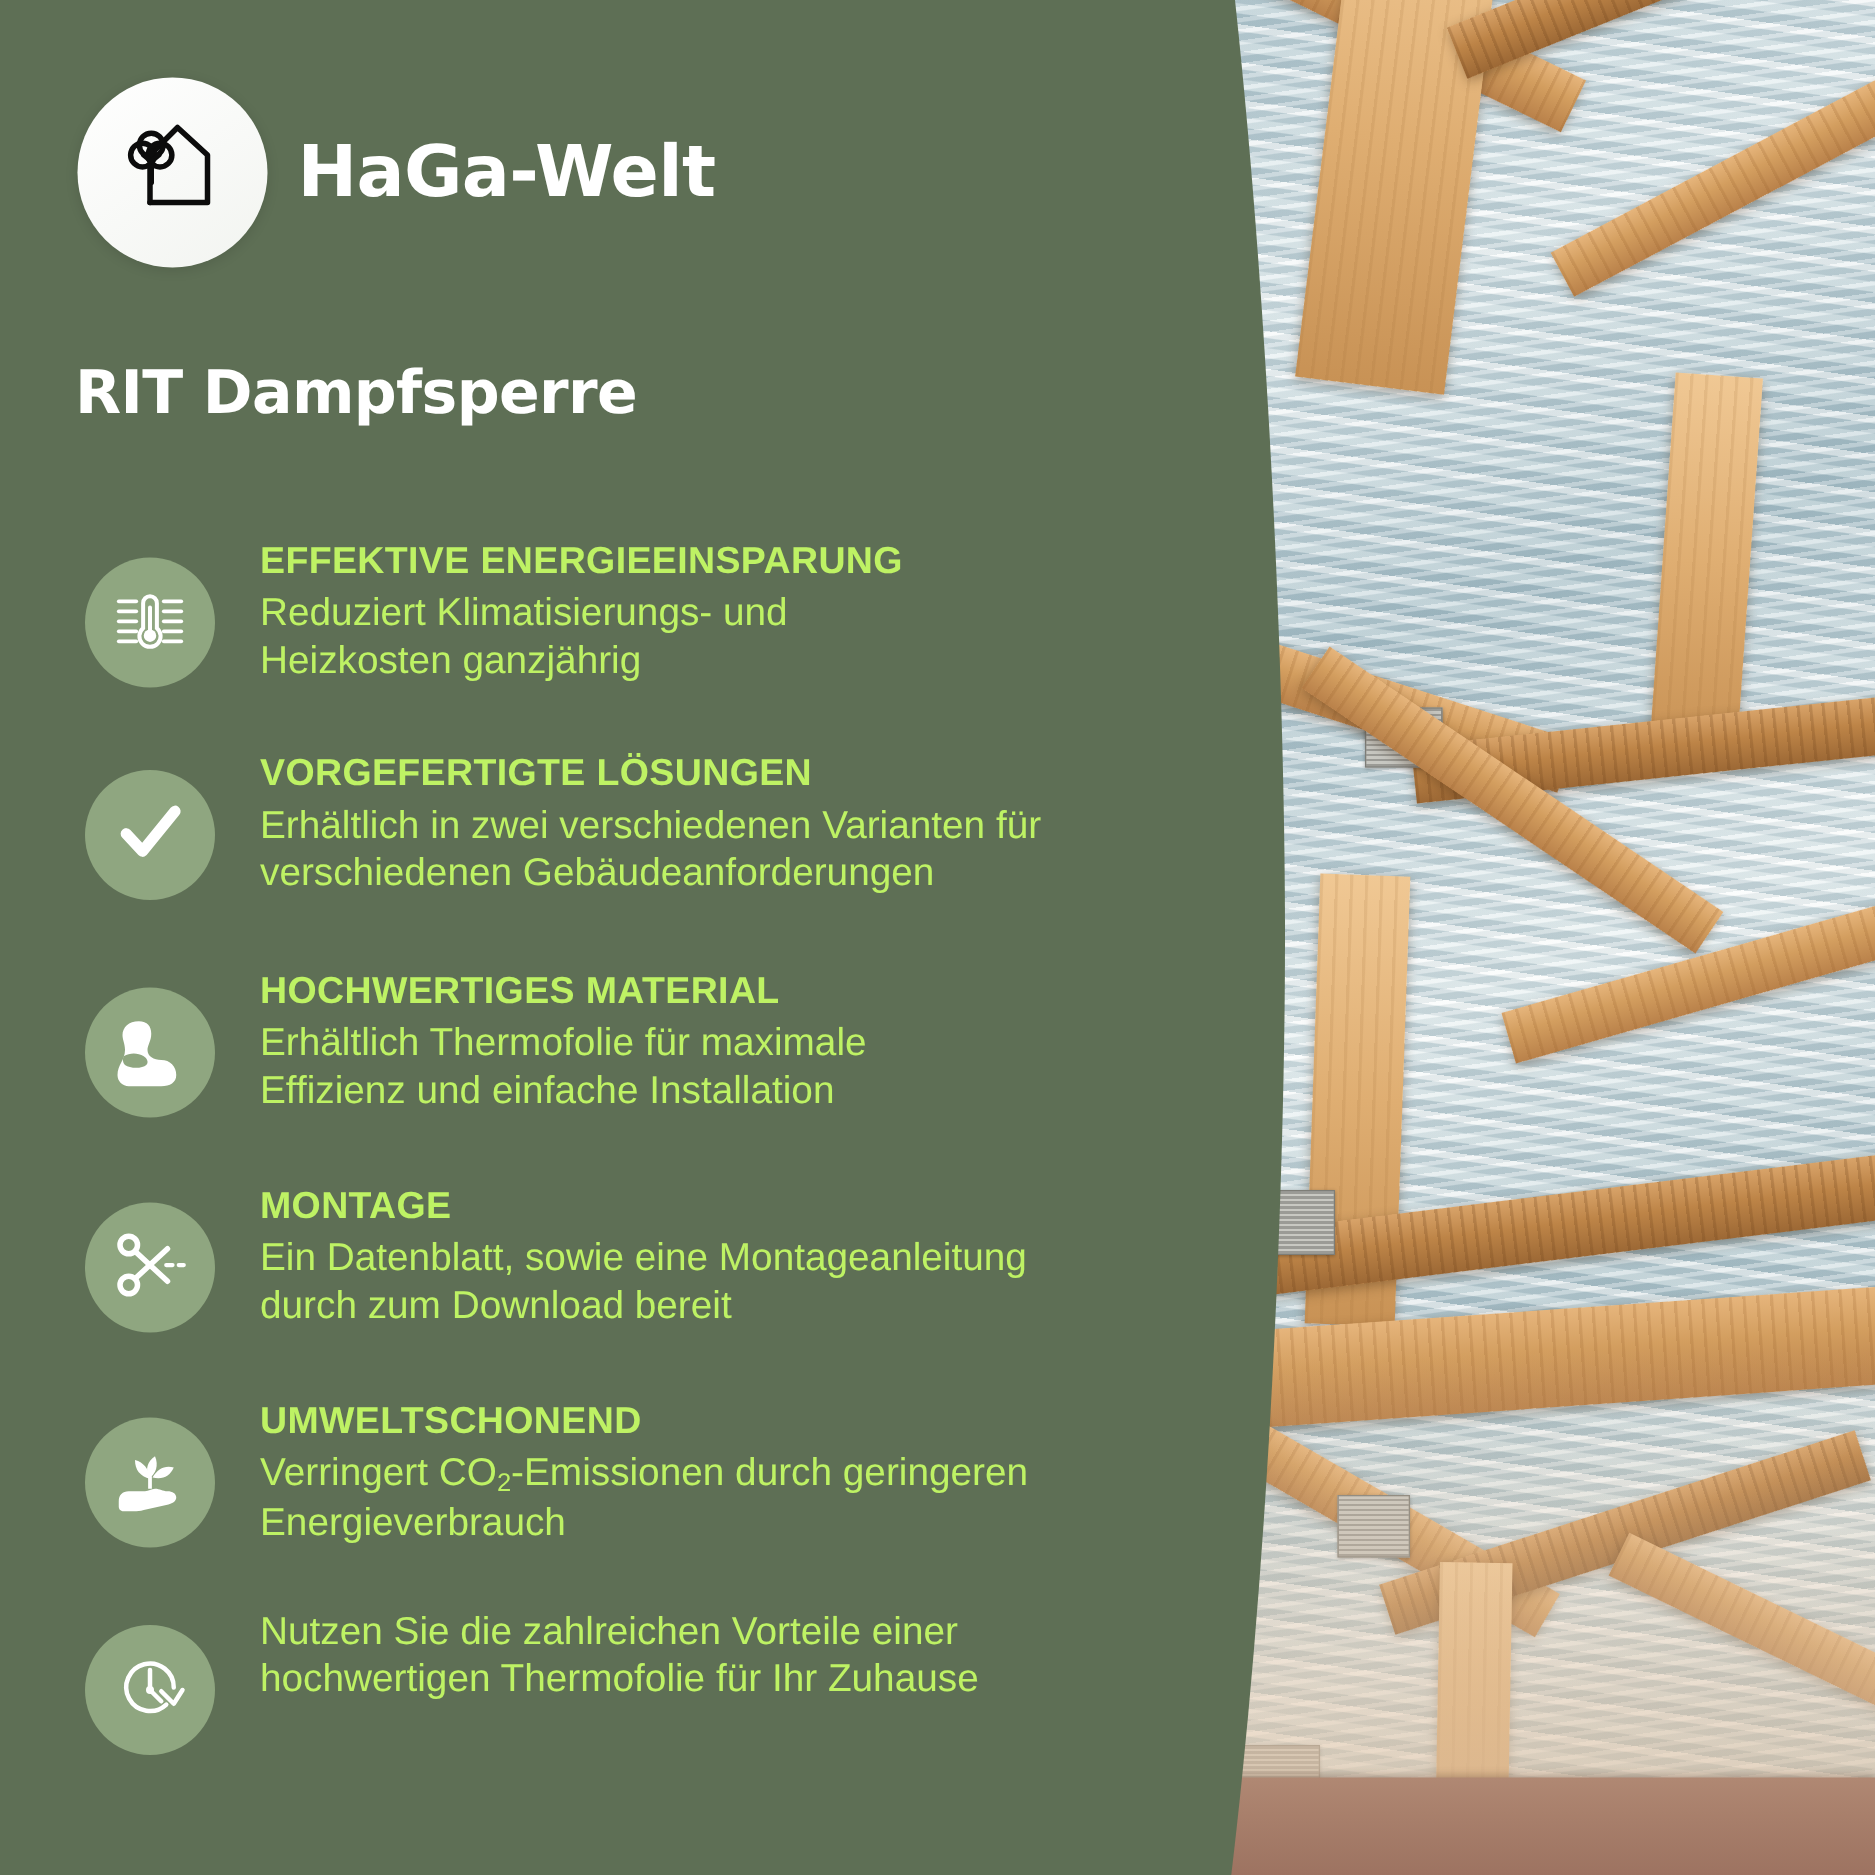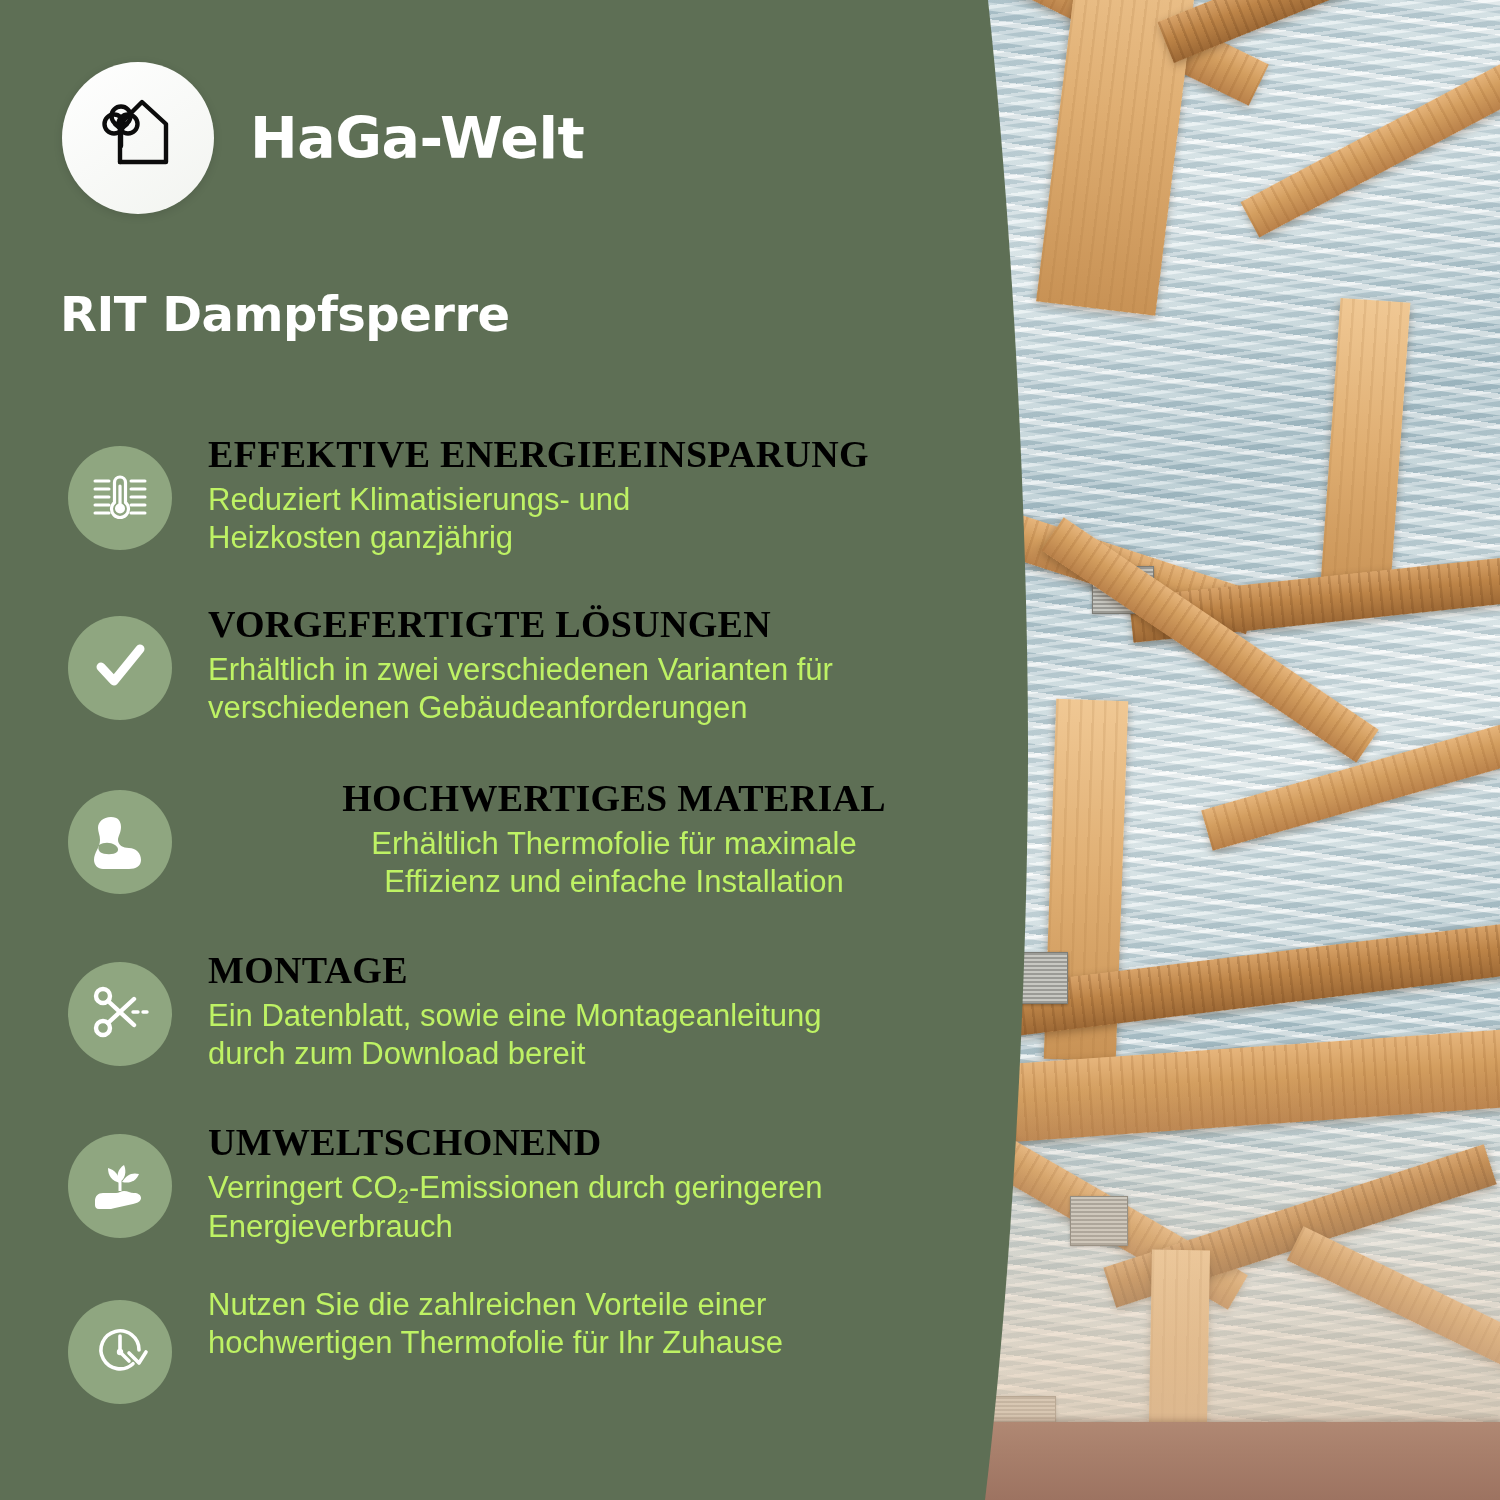--- a/index.html
+++ b/index.html
@@ -85,21 +85,21 @@
     position:absolute; top:0; left:0; width:1040px; height:1500px; z-index:2;
     background:#5E6F55;
     -webkit-clip-path: path("M0,0 L988,0 C1016,260 1028,560 1028,750 C1028,940 1016,1240 985,1500 L0,1500 Z");
     clip-path: path("M0,0 L988,0 C1016,260 1028,560 1028,750 C1028,940 1016,1240 985,1500 L0,1500 Z");
   }
 
   
   #content { position:absolute; top:0; left:0; width:1040px; height:1500px; z-index:3; }
 
   
-  .brand { position:absolute; left:62px; top:62px; display:flex; align-items:center; gap:36px; }
+  .brand { position:absolute; left:62px; top:62px; display:flex; align-items:center; gap:24px; }
   .logo-badge {
     width:152px; height:152px; border-radius:50%;
     background:linear-gradient(145deg,#ffffff 0%,#f2f4f0 100%);
     display:flex; align-items:center; justify-content:center;
     box-shadow:0 2px 10px rgba(0,0,0,.12);
   }
   .brand-name {
     color:#ffffff; font-size:57px; font-weight:700; letter-spacing:-.5px;
     font-family:"DejaVu Sans", sans-serif;
   }
@@ -114,35 +114,35 @@
   
   .features { position:absolute; left:60px; top:432px; width:960px; }
   .feature { position:relative; min-height:164px; padding-left:148px; margin-bottom:4px; }
   .f-icon {
     position:absolute; left:8px; top:14px;
     width:104px; height:104px; border-radius:50%;
     background:#8FA680;
     display:flex; align-items:center; justify-content:center;
   }
   .f-head {
-    color:#000000; font-size:38px; font-weight:700;
+    color:#bef264; font-size:30px; font-weight:700;
     letter-spacing:.3px; text-transform:uppercase;
-    font-family:Liberation Serif, serif;
+    font-family:Liberation Sans, sans-serif;
     margin-bottom:5px; white-space:nowrap;
   }
   .f-body {
     color:#bef264; font-size:31px; line-height:1.24; font-weight:400;
     font-family:"Liberation Sans", sans-serif;
   }
   .f-body sub { font-size:.66em; vertical-align:-.22em; }
 
   
   #feat-0 { min-height:166px; }
   #feat-1 { min-height:170px; }
-  #feat-2 { min-height:168px;text-align:center; }
+  #feat-2 { min-height:168px; }
   #feat-3 { min-height:168px; }
   #feat-4 { min-height:162px; }
   #feat-5 { min-height:160px; }
 </style>
 </head>
 <body>
 
 <div id="photo-pane">
   <div class="photo-canvas">
     <div class="foil"></div>

